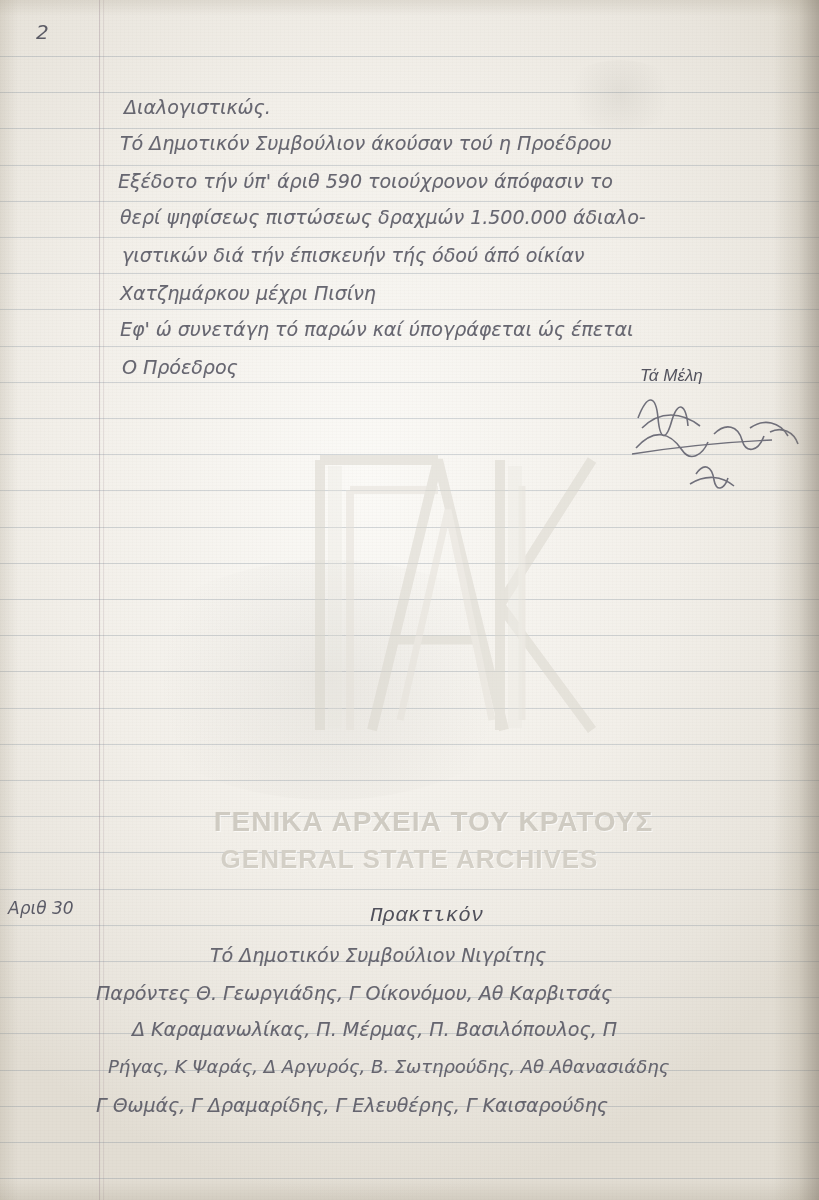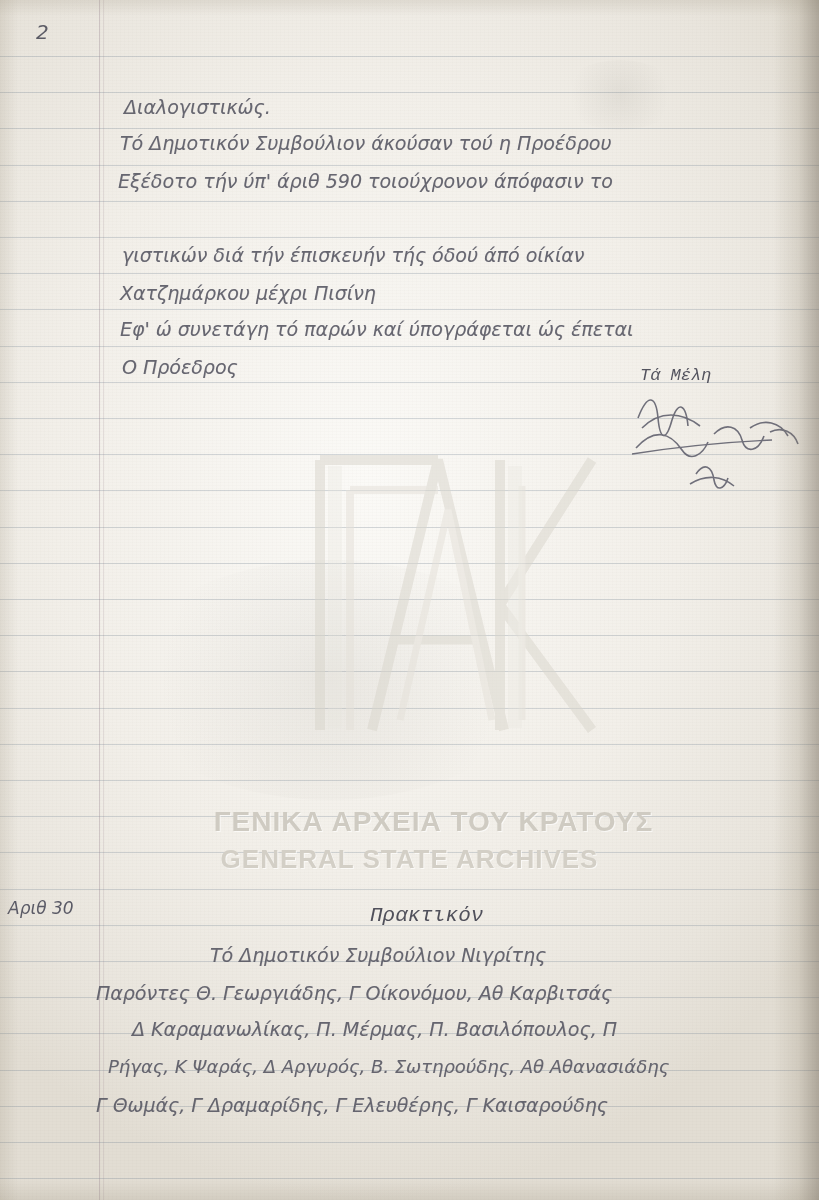--- a/index.html
+++ b/index.html
@@ -153,21 +153,21 @@
     top: 370px;
     width: 180px;
     height: 140px;
   }
   .sig-label {
     position: absolute;
     left: 640px; top: 366px;
     font-size: 17px;
     font-style: italic;
     color: #53535e;
-    font-family: Liberation Mono, monospace;
+    font-family: Liberation Sans, sans-serif;
   }
   .title-center {
     position: absolute;
     font-size: 19px;
     font-style: italic;
     color: #50505b;
     font-family: Liberation Mono, monospace;
   }
   .smudge {
     position: absolute;
@@ -215,20 +215,21 @@
     </div>
     <div class="wm-text1">ΓΕΝΙΚΑ ΑΡΧΕΙΑ ΤΟΥ ΚΡΑΤΟΥΣ</div>
     <div class="wm-text2">GENERAL STATE ARCHIVES</div>
   </div>
 
   <div class="hand">
 
     <div class="hw pencil" style="left:124px; top:96px;  font-size:19px;">Διαλογιστικώς.</div>
     <div class="hw pencil" style="left:120px; top:132px; font-size:19px;">Τό Δημοτικόν Συμβούλιον άκούσαν τού η Προέδρου</div>
     <div class="hw pencil" style="left:118px; top:170px; font-size:19px;">Εξέδοτο τήν ύπ' άριθ 590 τοιούχρονον άπόφασιν το</div>
+    <div class="hw pencil" style="left:120px; top:206px; font-size:19px;">θερί ψηφίσεως πιστώσεως δραχμών 1.500.000 άδιαλο-</div>
     <div class="hw pencil" style="left:122px; top:244px; font-size:19px;">γιστικών διά τήν έπισκευήν τής όδού άπό οίκίαν</div>
     <div class="hw pencil" style="left:120px; top:318px; font-size:19px;">Εφ' ώ συνετάγη τό παρών καί ύπογράφεται ώς έπεται</div>
     <div class="hw pencil" style="left:120px; top:282px; font-size:19px;">Χατζημάρκου μέχρι Πισίνη</div>
     <div class="hw pencil" style="left:122px; top:356px; font-size:19px;">Ο Πρόεδρος</div>
 
     <div class="sig-label">Τά Μέλη</div>
 
     <div class="sig-block">
       <svg width="180" height="150" viewBox="0 0 180 150" aria-hidden="true">
         <g stroke="#5a5a68" fill="none" stroke-width="1.6" opacity="0.85">

